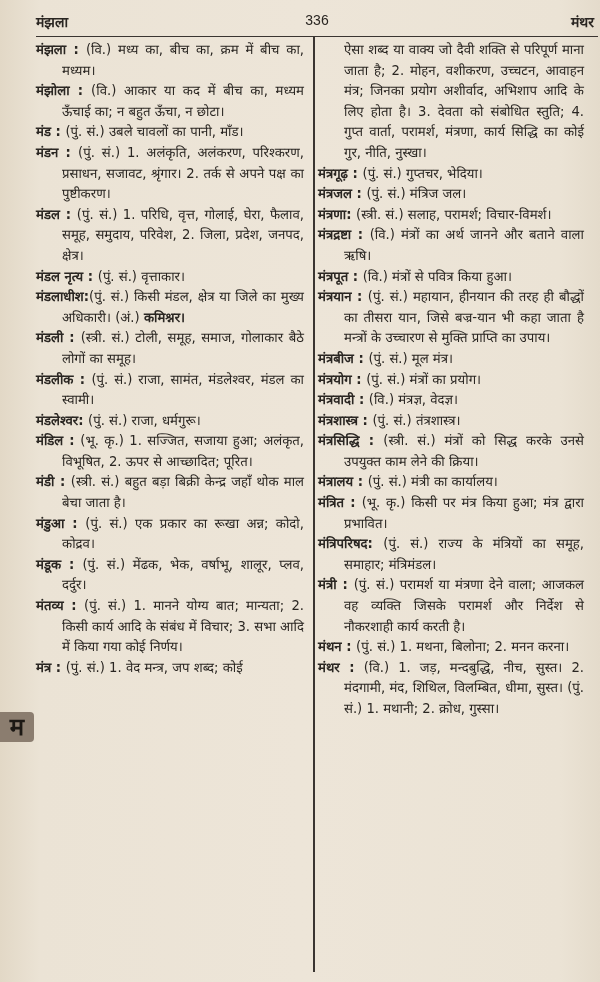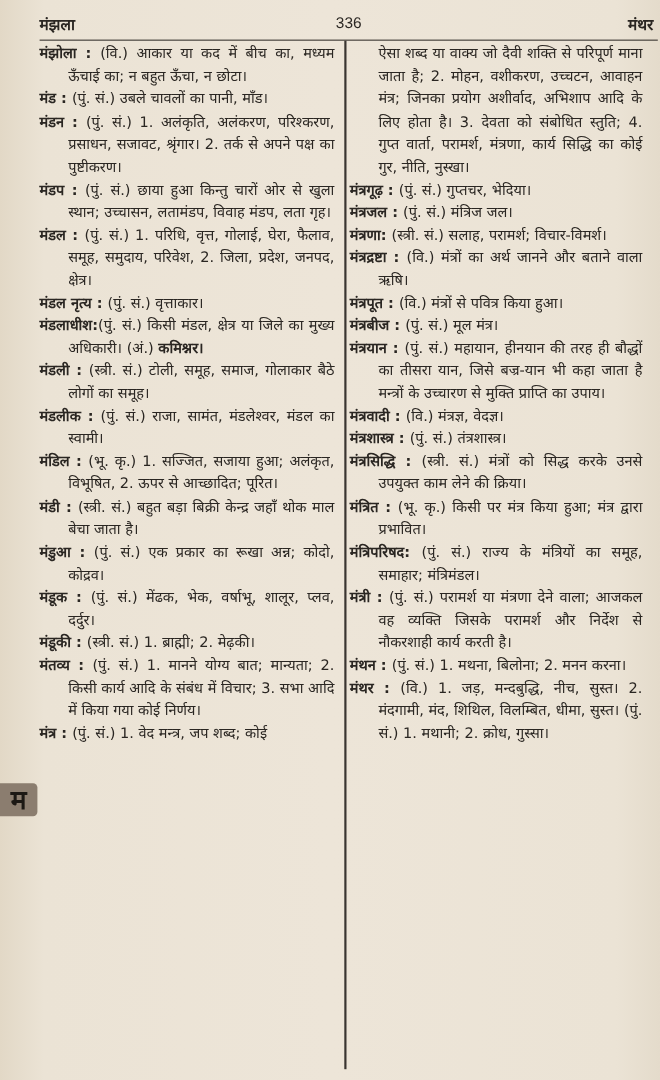--- a/index.html
+++ b/index.html
@@ -46,48 +46,50 @@
   <span class="left">मंझला</span>
   <span class="center">336</span>
   <span class="right">मंथर</span>
 </div>
 
 <div class="divider"></div>
 
 <div class="thumb">म</div>
 
 <div class="col left" id="left-col">
+    <p class="entry"><span class="hw">मंझला</span><span class="hw"> : </span><span class="pos">(वि.)</span><span class="def"> मध्य का, बीच का, क्रम में बीच का, मध्यम।</span></p>
     <p class="entry"><span class="hw">मंझोला</span><span class="hw"> : </span><span class="pos">(वि.)</span><span class="def"> आकार या कद में बीच का, मध्यम ऊँचाई का; न बहुत ऊँचा, न छोटा।</span></p>
     <p class="entry"><span class="hw">मंड</span><span class="hw"> : </span><span class="pos">(पुं. सं.)</span><span class="def"> उबले चावलों का पानी, माँड।</span></p>
     <p class="entry"><span class="hw">मंडन</span><span class="hw"> : </span><span class="pos">(पुं. सं.)</span><span class="def"> 1. अलंकृति, अलंकरण, परिश्करण, प्रसाधन, सजावट, श्रृंगार। 2. तर्क से अपने पक्ष का पुष्टीकरण।</span></p>
-    <p class="entry"><span class="hw">मंडप</span><span class="hw"> : </span><span class="pos">(पुं. सं.)</span><span class="def"> छाया हुआ किन्तु चारों ओर से खुला स्थान; उच्चासन, लतामंडप, विवाह मंडप, लता गृह।</span></p>
     <p class="entry"><span class="hw">मंडल</span><span class="hw"> : </span><span class="pos">(पुं. सं.)</span><span class="def"> 1. परिधि, वृत्त, गोलाई, घेरा, फैलाव, समूह, समुदाय, परिवेश, 2. जिला, प्रदेश, जनपद, क्षेत्र।</span></p>
     <p class="entry"><span class="hw">मंडल नृत्य</span><span class="hw"> : </span><span class="pos">(पुं. सं.)</span><span class="def"> वृत्ताकार।</span></p>
     <p class="entry"><span class="hw">मंडलाधीश</span><span class="hw">:</span><span class="pos">(पुं. सं.)</span><span class="def"> किसी मंडल, क्षेत्र या जिले का मुख्य अधिकारी। (अं.) </span><span class="bold">कमिश्नर।</span></p>
     <p class="entry"><span class="hw">मंडली</span><span class="hw"> : </span><span class="pos">(स्त्री. सं.)</span><span class="def"> टोली, समूह, समाज, गोलाकार बैठे लोगों का समूह।</span></p>
     <p class="entry"><span class="hw">मंडलीक</span><span class="hw"> : </span><span class="pos">(पुं. सं.)</span><span class="def"> राजा, सामंत, मंडलेश्वर, मंडल का स्वामी।</span></p>
+    <p class="entry"><span class="hw">मंडलेश्वर</span><span class="hw">: </span><span class="pos">(पुं. सं.)</span><span class="def"> राजा, धर्मगुरू।</span></p>
     <p class="entry"><span class="hw">मंडिल</span><span class="hw"> : </span><span class="pos">(भू. कृ.)</span><span class="def"> 1. सज्जित, सजाया हुआ; अलंकृत, विभूषित, 2. ऊपर से आच्छादित; पूरित।</span></p>
     <p class="entry"><span class="hw">मंडी</span><span class="hw"> : </span><span class="pos">(स्त्री. सं.)</span><span class="def"> बहुत बड़ा बिक्री केन्द्र जहाँ थोक माल बेचा जाता है।</span></p>
     <p class="entry"><span class="hw">मंडुआ</span><span class="hw"> : </span><span class="pos">(पुं. सं.)</span><span class="def"> एक प्रकार का रूखा अन्न; कोदो, कोद्रव।</span></p>
     <p class="entry"><span class="hw">मंडूक</span><span class="hw"> : </span><span class="pos">(पुं. सं.)</span><span class="def"> मेंढक, भेक, वर्षाभू, शालूर, प्लव, दर्दुर।</span></p>
-    <p class="entry"><span class="hw">मंडूकी</span><span class="hw"> : </span><span class="pos">(स्त्री. सं.)</span><span class="def"> 1. ब्राह्मी; 2. मेढ़की।</span></p>
     <p class="entry"><span class="hw">मंतव्य</span><span class="hw"> : </span><span class="pos">(पुं. सं.)</span><span class="def"> 1. मानने योग्य बात; मान्यता; 2. किसी कार्य आदि के संबंध में विचार; 3. सभा आदि में किया गया कोई निर्णय।</span></p>
     <p class="entry"><span class="hw">मंत्र</span><span class="hw"> : </span><span class="pos">(पुं. सं.)</span><span class="def"> 1. वेद मन्त्र, जप शब्द; कोई</span></p>
   </div>
 
 <div class="col right" id="right-col">
   <p class="entry cont">ऐसा शब्द या वाक्य जो दैवी शक्ति से परिपूर्ण माना जाता है; 2. मोहन, वशीकरण, उच्चटन, आवाहन मंत्र; जिनका प्रयोग अशीर्वाद, अभिशाप आदि के लिए होता है। 3. देवता को संबोधित स्तुति; 4. गुप्त वार्ता, परामर्श, मंत्रणा, कार्य सिद्धि का कोई गुर, नीति, नुस्खा।</p>
 <p class="entry"><span class="hw">मंत्रगूढ़</span><span class="hw"> : </span><span class="pos">(पुं. सं.)</span><span class="def"> गुप्तचर, भेदिया।</span></p>
     <p class="entry"><span class="hw">मंत्रजल</span><span class="hw"> : </span><span class="pos">(पुं. सं.)</span><span class="def"> मंत्रिज जल।</span></p>
     <p class="entry"><span class="hw">मंत्रणा</span><span class="hw">: </span><span class="pos">(स्त्री. सं.)</span><span class="def"> सलाह, परामर्श; विचार-विमर्श।</span></p>
     <p class="entry"><span class="hw">मंत्रद्रष्टा</span><span class="hw"> : </span><span class="pos">(वि.)</span><span class="def"> मंत्रों का अर्थ जानने और बताने वाला ऋषि।</span></p>
     <p class="entry"><span class="hw">मंत्रपूत</span><span class="hw"> : </span><span class="pos">(वि.)</span><span class="def"> मंत्रों से पवित्र किया हुआ।</span></p>
+    <p class="entry"><span class="hw">मंत्रयान</span><span class="hw"> : </span><span class="pos">(पुं. सं.)</span><span class="def"> महायान, हीनयान की तरह ही बौद्धों का तीसरा यान, जिसे बज्र-यान भी कहा जाता है मन्त्रों के उच्चारण से मुक्ति प्राप्ति का उपाय।</span></p>
     <p class="entry"><span class="hw">मंत्रबीज</span><span class="hw"> : </span><span class="pos">(पुं. सं.)</span><span class="def"> मूल मंत्र।</span></p>
-    <p class="entry"><span class="hw">मंत्रयान</span><span class="hw"> : </span><span class="pos">(पुं. सं.)</span><span class="def"> महायान, हीनयान की तरह ही बौद्धों का तीसरा यान, जिसे बज्र-यान भी कहा जाता है मन्त्रों के उच्चारण से मुक्ति प्राप्ति का उपाय।</span></p>
+    <p class="entry"><span class="hw">मंत्रयोग</span><span class="hw"> : </span><span class="pos">(पुं. सं.)</span><span class="def"> मंत्रों का प्रयोग।</span></p>
     <p class="entry"><span class="hw">मंत्रवादी</span><span class="hw"> : </span><span class="pos">(वि.)</span><span class="def"> मंत्रज्ञ, वेदज्ञ।</span></p>
     <p class="entry"><span class="hw">मंत्रशास्त्र</span><span class="hw"> : </span><span class="pos">(पुं. सं.)</span><span class="def"> तंत्रशास्त्र।</span></p>
     <p class="entry"><span class="hw">मंत्रसिद्धि</span><span class="hw"> : </span><span class="pos">(स्त्री. सं.)</span><span class="def"> मंत्रों को सिद्ध करके उनसे उपयुक्त काम लेने की क्रिया।</span></p>
+    <p class="entry"><span class="hw">मंत्रालय</span><span class="hw"> : </span><span class="pos">(पुं. सं.)</span><span class="def"> मंत्री का कार्यालय।</span></p>
     <p class="entry"><span class="hw">मंत्रित</span><span class="hw"> : </span><span class="pos">(भू. कृ.)</span><span class="def"> किसी पर मंत्र किया हुआ; मंत्र द्वारा प्रभावित।</span></p>
     <p class="entry"><span class="hw">मंत्रिपरिषद</span><span class="hw">: </span><span class="pos">(पुं. सं.)</span><span class="def"> राज्य के मंत्रियों का समूह, समाहार; मंत्रिमंडल।</span></p>
     <p class="entry"><span class="hw">मंत्री</span><span class="hw"> : </span><span class="pos">(पुं. सं.)</span><span class="def"> परामर्श या मंत्रणा देने वाला; आजकल वह व्यक्ति जिसके परामर्श और निर्देश से नौकरशाही कार्य करती है।</span></p>
     <p class="entry"><span class="hw">मंथन</span><span class="hw"> : </span><span class="pos">(पुं. सं.)</span><span class="def"> 1. मथना, बिलोना; 2. मनन करना।</span></p>
     <p class="entry"><span class="hw">मंथर</span><span class="hw"> : </span><span class="pos">(वि.)</span><span class="def"> 1. जड़, मन्दबुद्धि, नीच, सुस्त। 2. मंदगामी, मंद, शिथिल, विलम्बित, धीमा, सुस्त। (पुं. सं.) 1. मथानी; 2. क्रोध, गुस्सा।</span></p>
   </div>
 
 </body></html>

